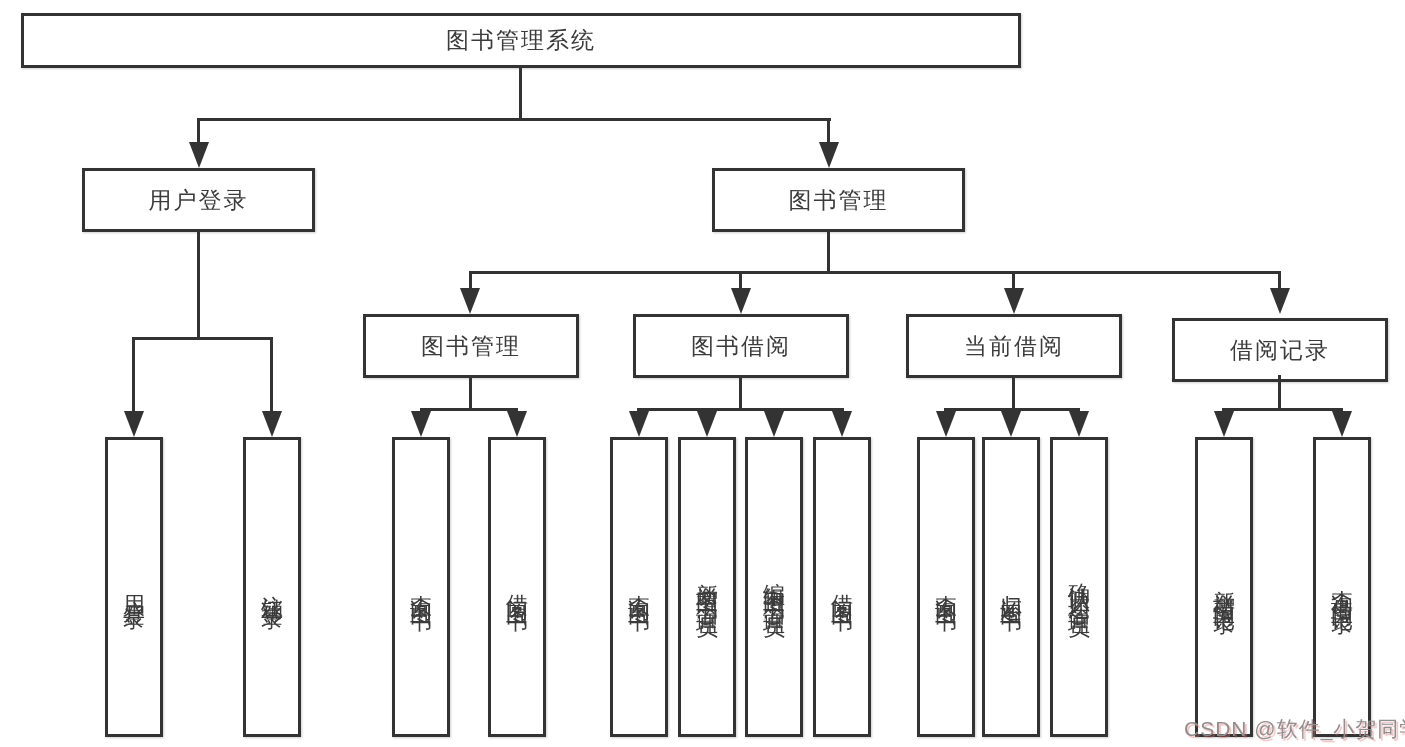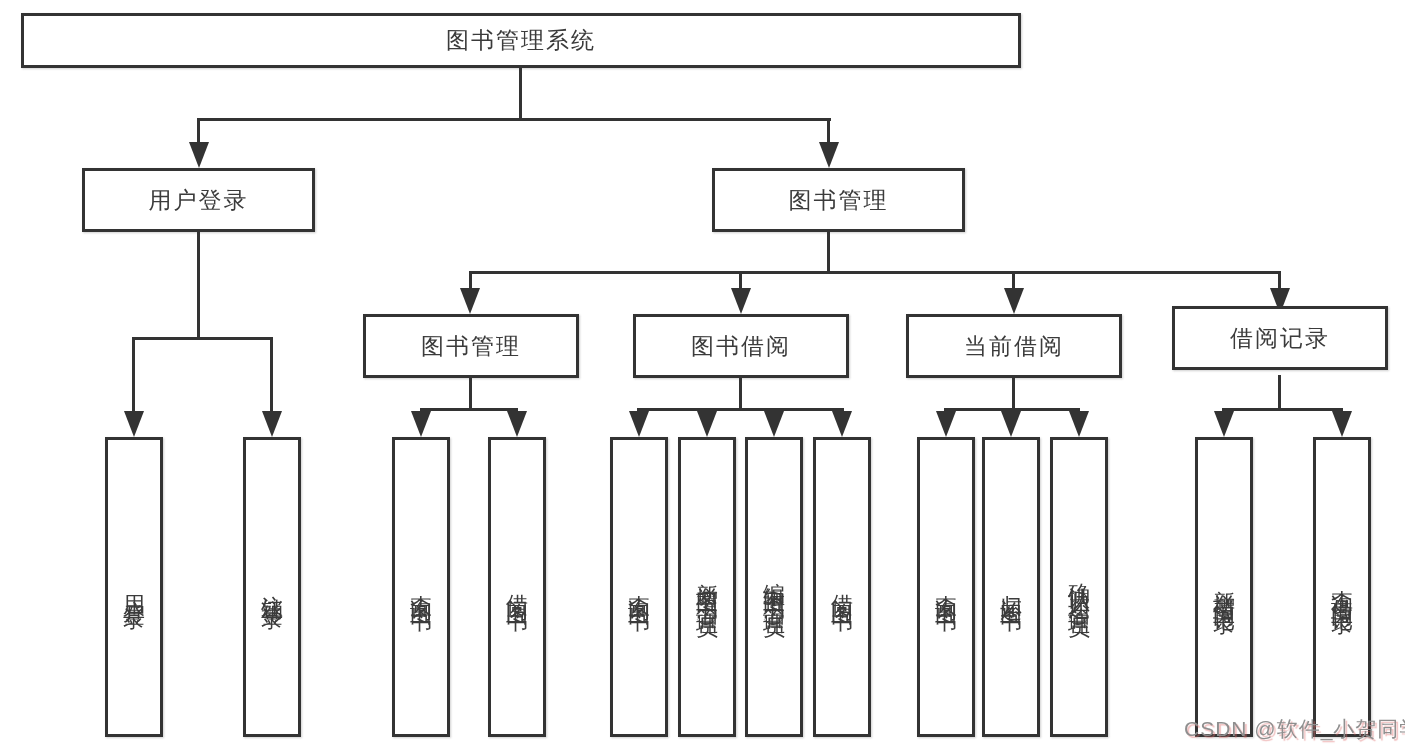--- a/index.html
+++ b/index.html
@@ -82,21 +82,21 @@
 
   <div class="node" style="left:363px; top:314px; width:216px; height:64px;">
     <span>图书管理</span>
   </div>
   <div class="node" style="left:906px; top:314px; width:216px; height:64px;">
     <span>当前借阅</span>
   </div>
   <div class="node" style="left:633px; top:314px; width:216px; height:64px;">
     <span>图书借阅</span>
   </div>
-  <div class="node" style="left:1172px; top:306px; width:216px; height:64px;">
+  <div class="node" style="left:1172px; top:318px; width:216px; height:64px;">
     <span>借阅记录</span>
   </div>
 
   <div class="vline" style="left:469px; top:375px; height:36px;"></div>
   <div class="vline" style="left:739px; top:375px; height:36px;"></div>
   <div class="vline" style="left:1012px; top:375px; height:36px;"></div>
   <div class="vline" style="left:1278px; top:375px; height:36px;"></div>
 
   <div class="hline" style="left:420px; top:408px; width:98px;"></div>
   <div class="hline" style="left:637px; top:408px; width:207px;"></div>

